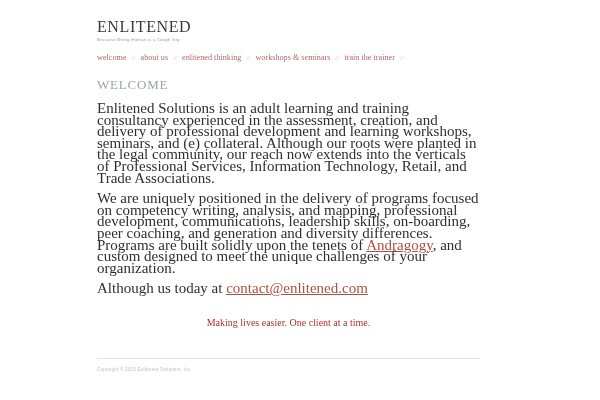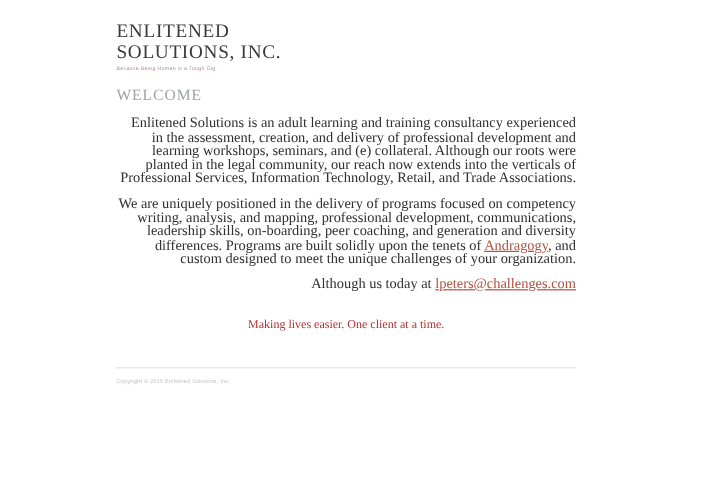--- a/index.html
+++ b/index.html
@@ -71,24 +71,24 @@
     font-weight: normal;
     letter-spacing: 0.8px;
     color: #9fa3a6;
   }
   .body-copy {
     margin-top: 10px;
   }
   .body-copy p {
     margin: 0 0 9px 0;
     font-family: "Liberation Serif", serif;
-    font-size: 12px;
+    font-size: 15px;
     line-height: 11.6px;
     color: #2f2f2f;
-    text-align: right;
+    text-align: left;
   }
   .body-copy a {
     color: #b0513f;
     text-decoration: underline;
   }
   .tagline-center {
     margin-top: 22px;
     text-align: center;
     font-family: "Liberation Serif", serif;
     font-size: 10px;
@@ -109,34 +109,45 @@
   }
 </style>
 </head>
 <body>
 
 <div class="page">
 
   <div>
     <h1 class="site-title">
       <span class="line">ENLITENED</span>
-      <span class="line">SOLUTIONS, INC.</span>
     </h1>
     <div class="tagline">Because Being Human is a Tough Gig</div>
   </div>
 
   <nav class="nav">
+    <span>
+      <a href="#" class="current">welcome</a>
+      <span class="sep">//</span>
+      <a href="#">about us</a>
+      <span class="sep">//</span>
+      <a href="#">enlitened thinking</a>
+      <span class="sep">//</span>
+      <a href="#">workshops &amp; seminars</a>
+      <span class="sep">//</span>
+      <a href="#">train the trainer</a>
+      <span class="sep">//</span>
+    </span>
   </nav>
 
   <h2 class="page-heading">WELCOME</h2>
 
   <div class="body-copy">
     <p>Enlitened Solutions is an adult learning and training consultancy experienced in the assessment, creation, and delivery of professional development and learning workshops, seminars, and (e) collateral. Although our roots were planted in the legal community, our reach now extends into the verticals of Professional Services, Information Technology, Retail, and Trade Associations.</p>
     <p><span>We are uniquely positioned in the delivery of programs focused on competency writing, analysis, and mapping, professional development, communications, leadership skills, on-boarding, peer coaching, and generation and diversity differences. Programs are built solidly upon the tenets of </span><a href="#">Andragogy</a><span>, and custom designed to meet the unique challenges of your organization.</span></p>
-    <p><span>Although us today at </span><a href="#">lpeters@challenges.com</a></p>
+    <p><span>Although us today at </span><a href="#">contact@enlitened.com</a></p>
   </div>
 
   <div class="tagline-center">Making lives easier. One client at a time.</div>
 
   <hr class="rule">
 
   <div class="footer">Copyright © 2015 Enlitened Solutions, Inc.</div>
 
 </div>
 

